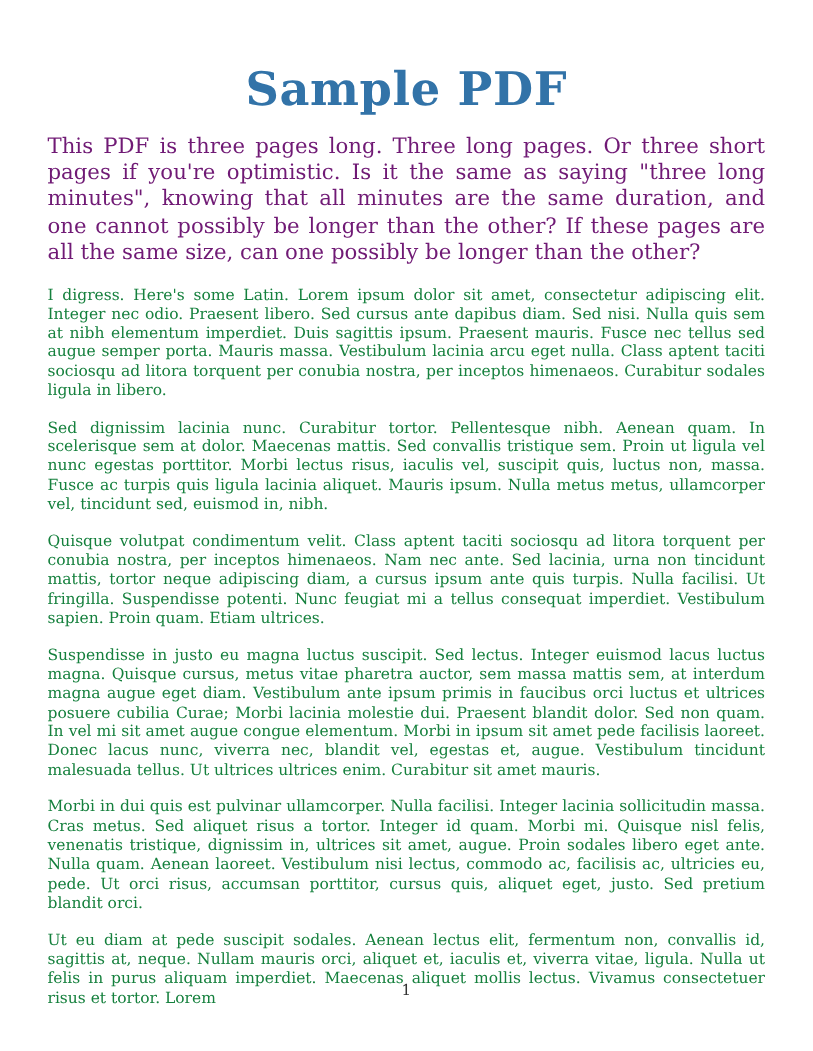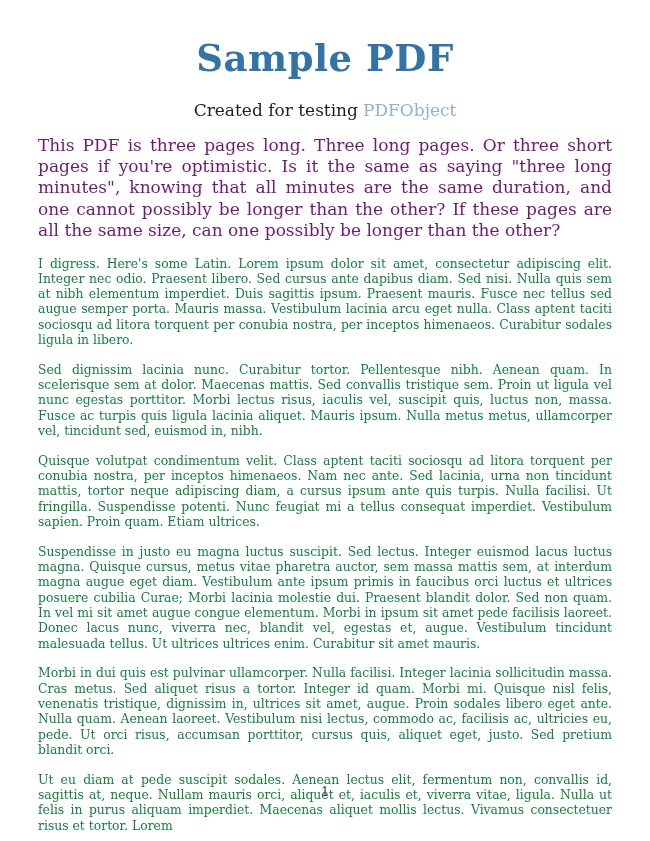--- a/index.html
+++ b/index.html
@@ -12,21 +12,21 @@
     height: 841px;
     font-family: "DejaVu Serif", serif;
     color: #222222;
     overflow: hidden;
   }
   .page {
     position: relative;
     box-sizing: border-box;
     width: 650px;
     height: 841px;
-    padding: 37px 38px 0 38px;
+    padding: 50px 38px 0 38px;
     background: #ffffff;
   }
   .doc-title {
     margin: 0;
     text-align: center;
     font-size: 37px;
     line-height: 42px;
     font-weight: bold;
     color: #3273a8;
     letter-spacing: 0.5px;
@@ -67,23 +67,20 @@
     color: #333333;
   }
 </style>
 </head>
 <body>
 
 <div class="page">
 
   <h1 class="doc-title">Sample PDF</h1>
 
-  <div class="subtitle">
-    <span>Created for testing</span><span class="link">PDFObject</span>
-  </div>
 
   <p class="intro">This PDF is three pages long. Three long pages. Or three short pages if you're optimistic. Is it the same as saying "three long minutes", knowing that all minutes are the same duration, and one cannot possibly be longer than the other? If these pages are all the same size, can one possibly be longer than the other?</p>
 
   <p class="body-par">I digress. Here's some Latin. Lorem ipsum dolor sit amet, consectetur adipiscing elit. Integer nec odio. Praesent libero. Sed cursus ante dapibus diam. Sed nisi. Nulla quis sem at nibh elementum imperdiet. Duis sagittis ipsum. Praesent mauris. Fusce nec tellus sed augue semper porta. Mauris massa. Vestibulum lacinia arcu eget nulla. Class aptent taciti sociosqu ad litora torquent per conubia nostra, per inceptos himenaeos. Curabitur sodales ligula in libero.</p>
   <p class="body-par">Sed dignissim lacinia nunc. Curabitur tortor. Pellentesque nibh. Aenean quam. In scelerisque sem at dolor. Maecenas mattis. Sed convallis tristique sem. Proin ut ligula vel nunc egestas porttitor. Morbi lectus risus, iaculis vel, suscipit quis, luctus non, massa. Fusce ac turpis quis ligula lacinia aliquet. Mauris ipsum. Nulla metus metus, ullamcorper vel, tincidunt sed, euismod in, nibh.</p>
   <p class="body-par">Quisque volutpat condimentum velit. Class aptent taciti sociosqu ad litora torquent per conubia nostra, per inceptos himenaeos. Nam nec ante. Sed lacinia, urna non tincidunt mattis, tortor neque adipiscing diam, a cursus ipsum ante quis turpis. Nulla facilisi. Ut fringilla. Suspendisse potenti. Nunc feugiat mi a tellus consequat imperdiet. Vestibulum sapien. Proin quam. Etiam ultrices.</p>
   <p class="body-par">Suspendisse in justo eu magna luctus suscipit. Sed lectus. Integer euismod lacus luctus magna. Quisque cursus, metus vitae pharetra auctor, sem massa mattis sem, at interdum magna augue eget diam. Vestibulum ante ipsum primis in faucibus orci luctus et ultrices posuere cubilia Curae; Morbi lacinia molestie dui. Praesent blandit dolor. Sed non quam. In vel mi sit amet augue congue elementum. Morbi in ipsum sit amet pede facilisis laoreet. Donec lacus nunc, viverra nec, blandit vel, egestas et, augue. Vestibulum tincidunt malesuada tellus. Ut ultrices ultrices enim. Curabitur sit amet mauris.</p>
   <p class="body-par">Morbi in dui quis est pulvinar ullamcorper. Nulla facilisi. Integer lacinia sollicitudin massa. Cras metus. Sed aliquet risus a tortor. Integer id quam. Morbi mi. Quisque nisl felis, venenatis tristique, dignissim in, ultrices sit amet, augue. Proin sodales libero eget ante. Nulla quam. Aenean laoreet. Vestibulum nisi lectus, commodo ac, facilisis ac, ultricies eu, pede. Ut orci risus, accumsan porttitor, cursus quis, aliquet eget, justo. Sed pretium blandit orci.</p>
   <p class="body-par">Ut eu diam at pede suscipit sodales. Aenean lectus elit, fermentum non, convallis id, sagittis at, neque. Nullam mauris orci, aliquet et, iaculis et, viverra vitae, ligula. Nulla ut felis in purus aliquam imperdiet. Maecenas aliquet mollis lectus. Vivamus consectetuer risus et tortor. Lorem</p>
 

